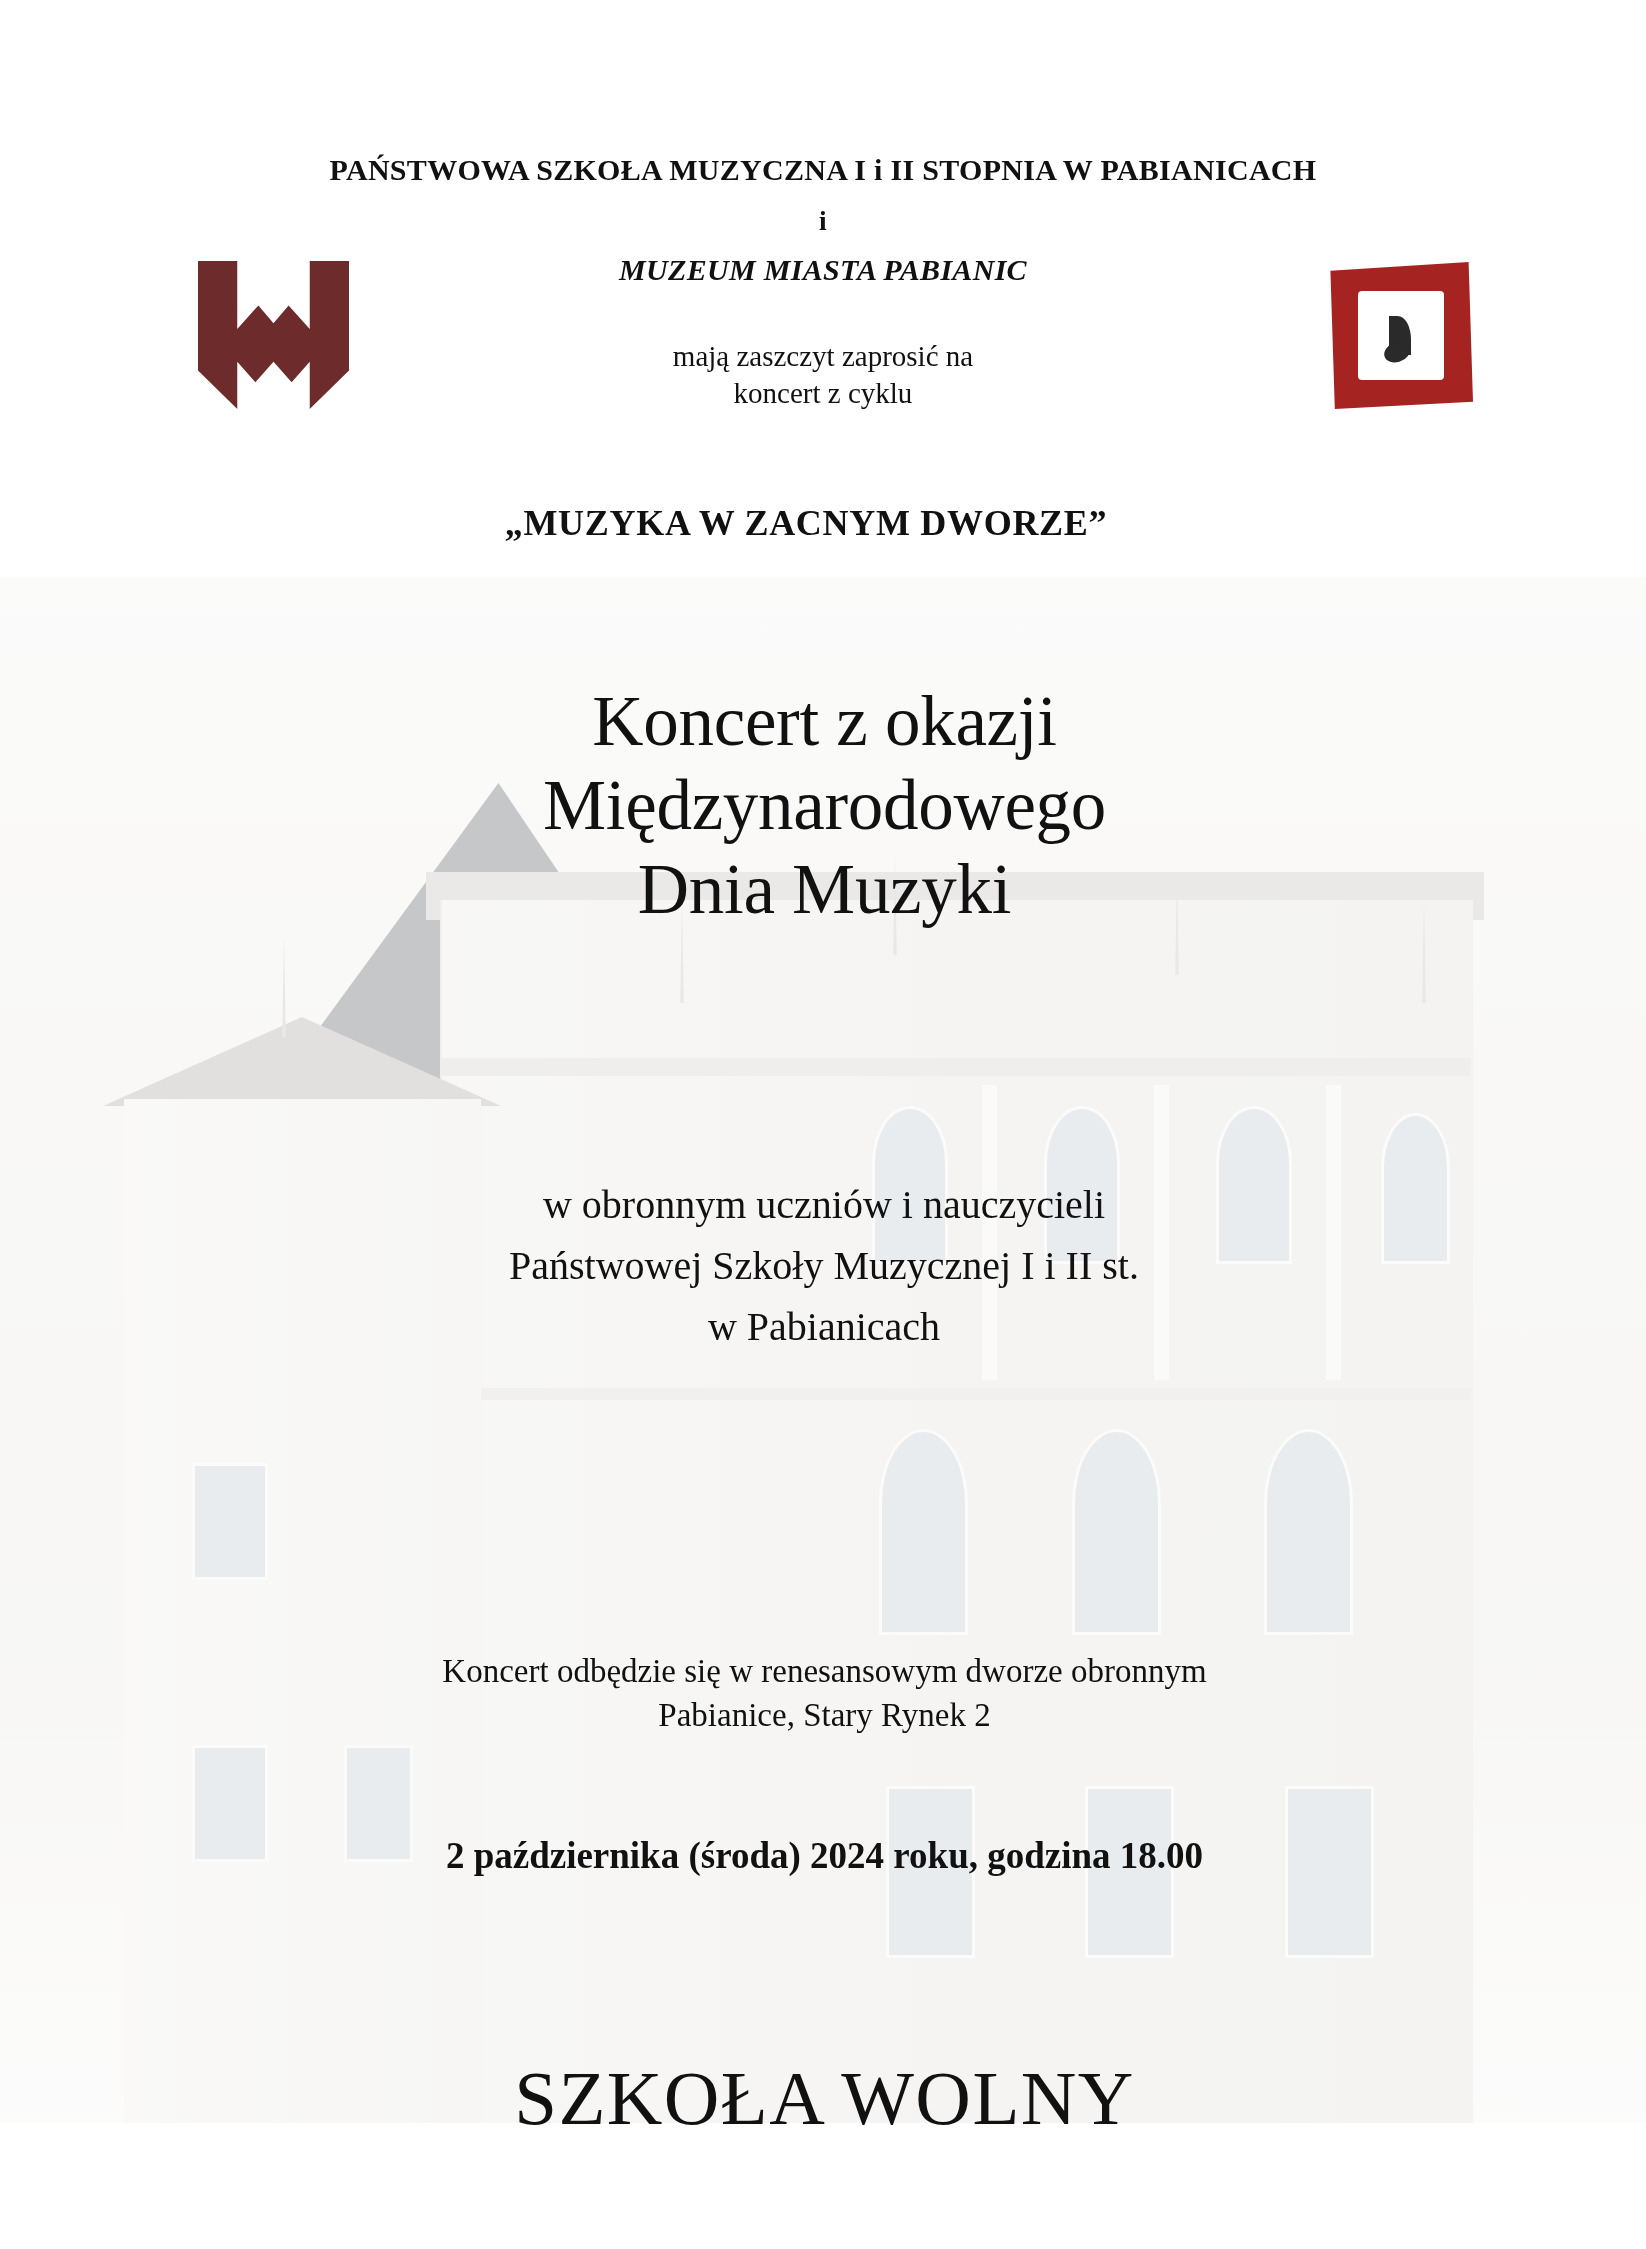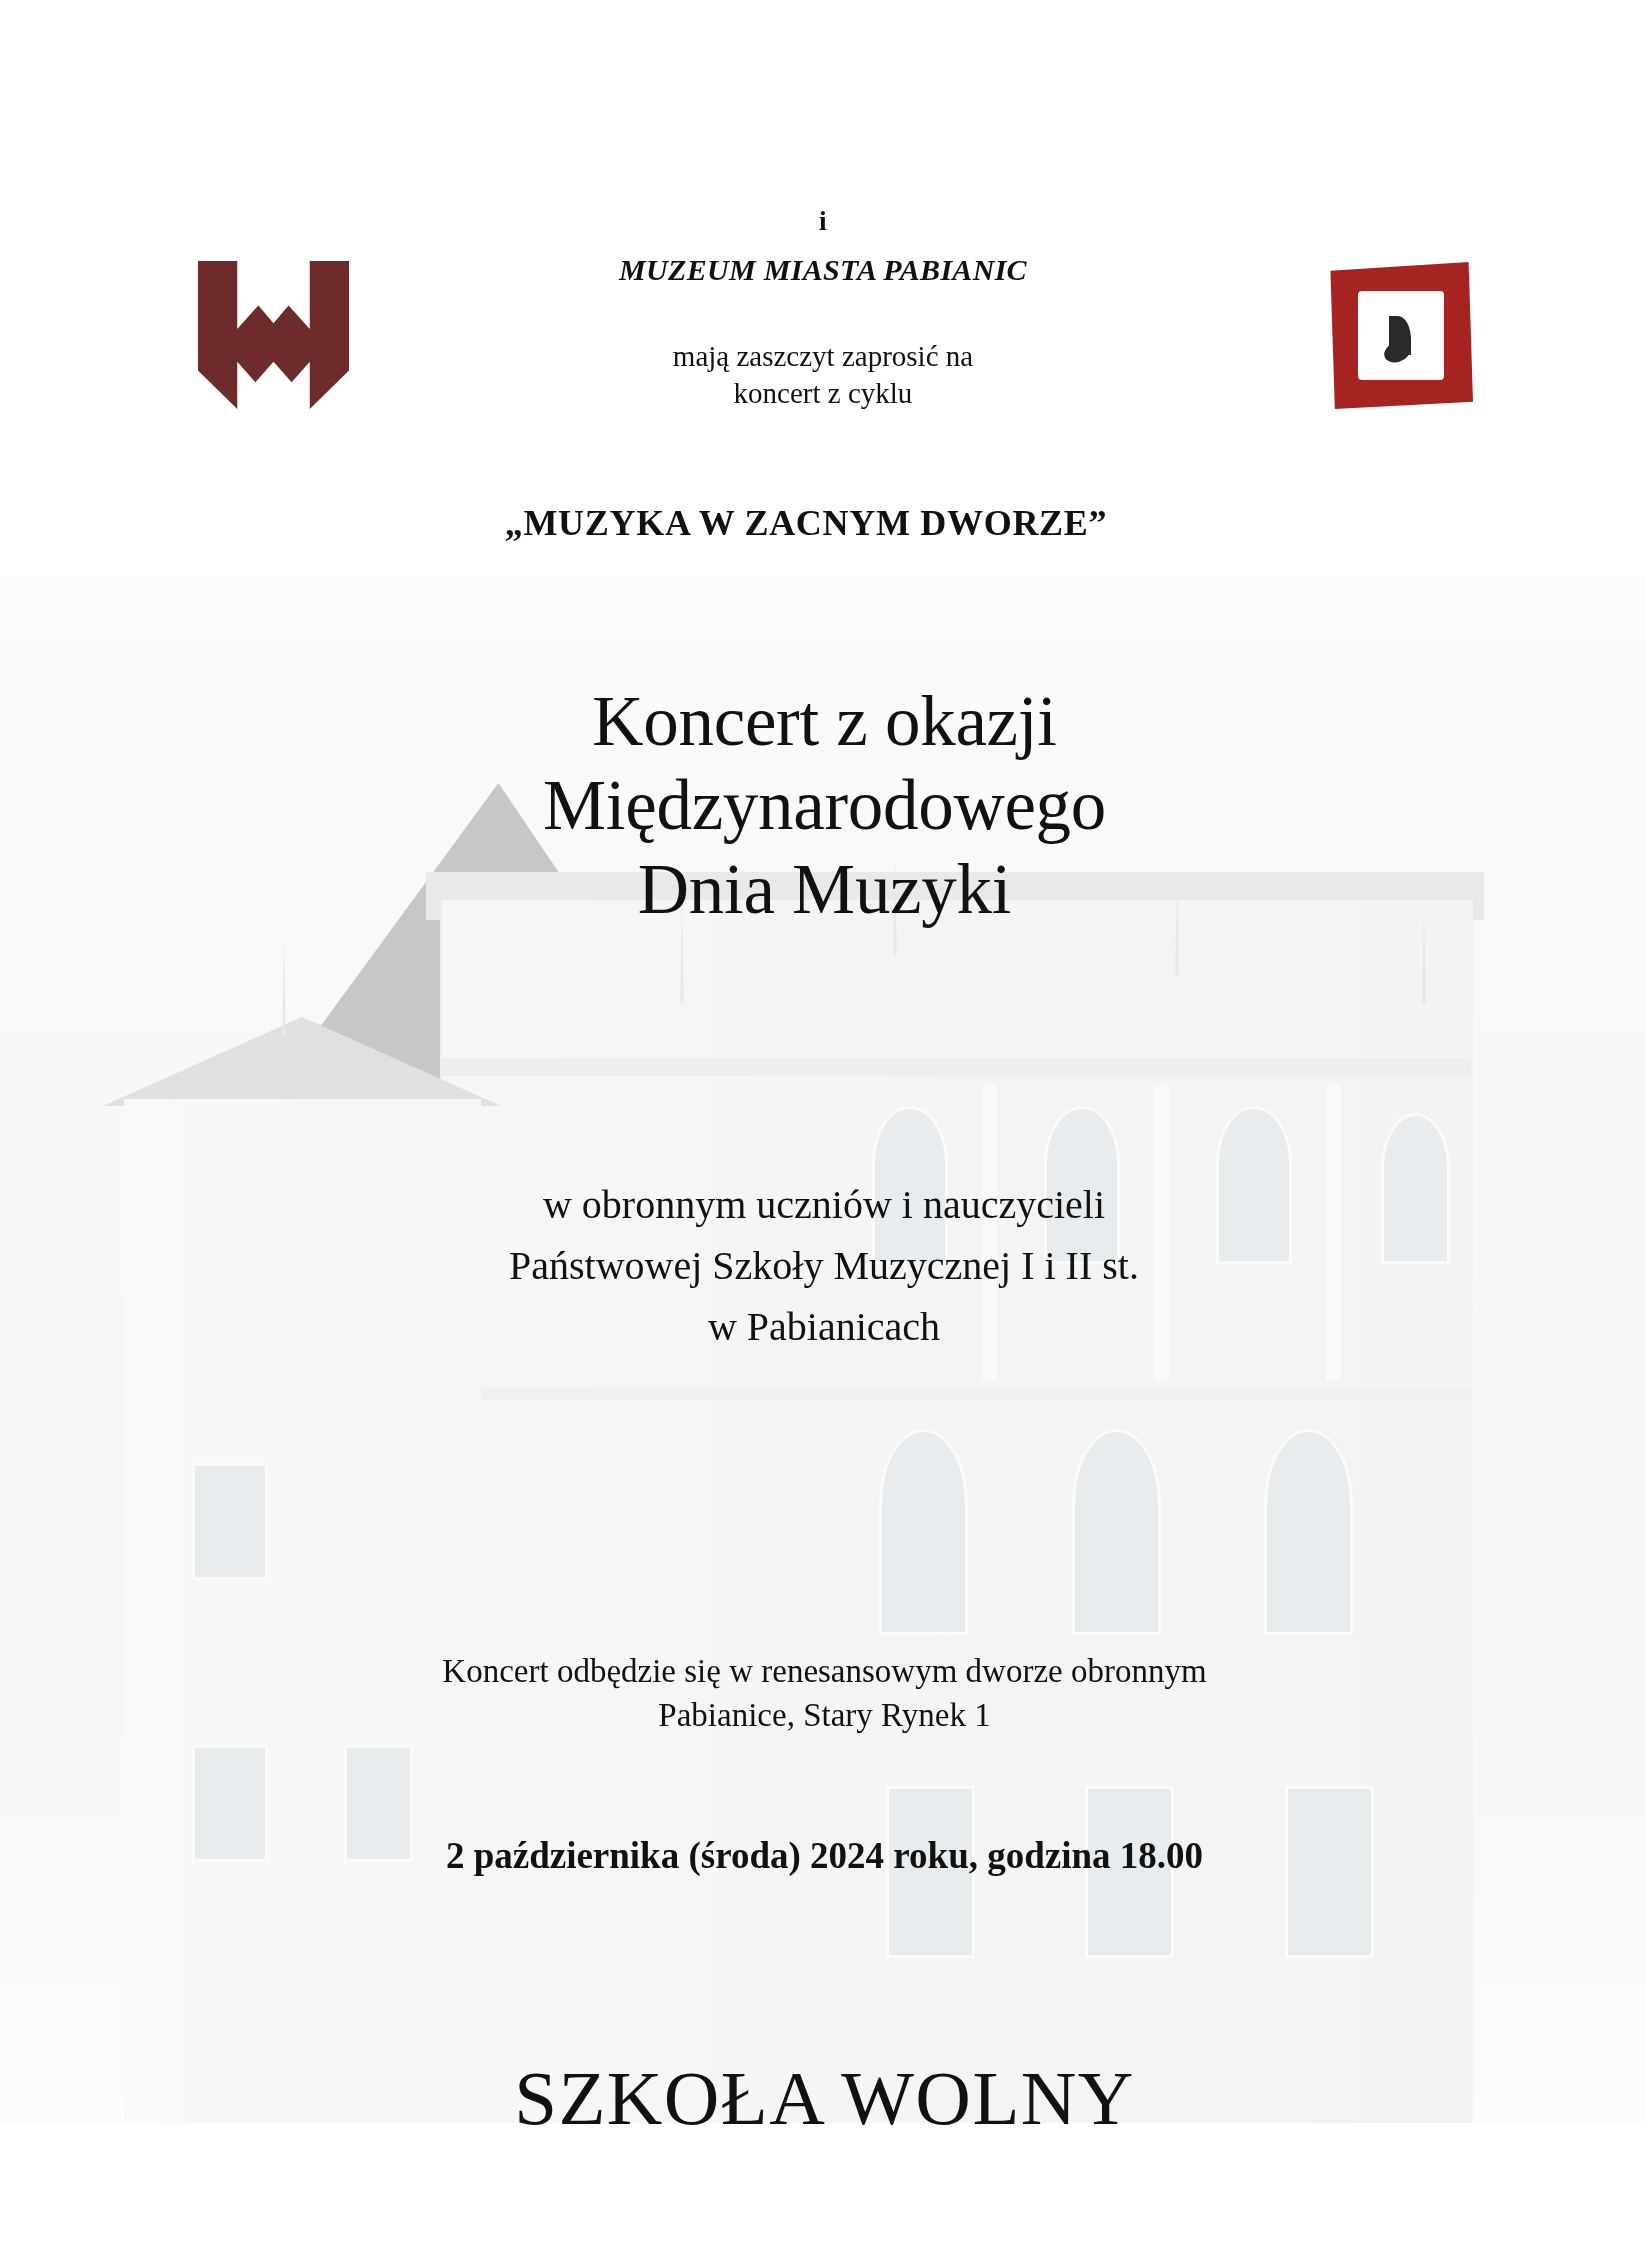--- a/index.html
+++ b/index.html
@@ -327,38 +327,39 @@
   <div id="logo-school">
     <div class="frame">
       <div class="inner">
         <div class="note"></div>
         <div class="note-head"></div>
       </div>
     </div>
   </div>
 
   <div class="content">
+    <div class="org-line" id="org1">PAŃSTWOWA SZKOŁA MUZYCZNA I i II STOPNIA W PABIANICACH</div>
     <div class="org-line" id="org2">i</div>
     <div class="org-line" id="org3">MUZEUM MIASTA PABIANIC</div>
 
     <div class="invite" id="invite" style="white-space: pre-line;">mają zaszczyt zaprosić na
 koncert z cyklu</div>
 
     <div id="cycle">„MUZYKA W ZACNYM DWORZE”</div>
 
     <div id="maintitle" style="white-space: pre-line;">Koncert z okazji
 Międzynarodowego
 Dnia Muzyki</div>
 
     <div id="performers" style="white-space: pre-line;">w obronnym uczniów i nauczycieli
 Państwowej Szkoły Muzycznej I i II st.
 w Pabianicach</div>
 
     <div id="venue" style="white-space: pre-line;">Koncert odbędzie się w renesansowym dworze obronnym
-Pabianice, Stary Rynek 1</div>
+Pabianice, Stary Rynek 2</div>
 
     <div id="datetime">2 października (środa) 2024 roku, godzina 18.00</div>
 
     <div id="free">SZKOŁA WOLNY</div>
   </div>
 
 </div>
 
 
 </body></html>

